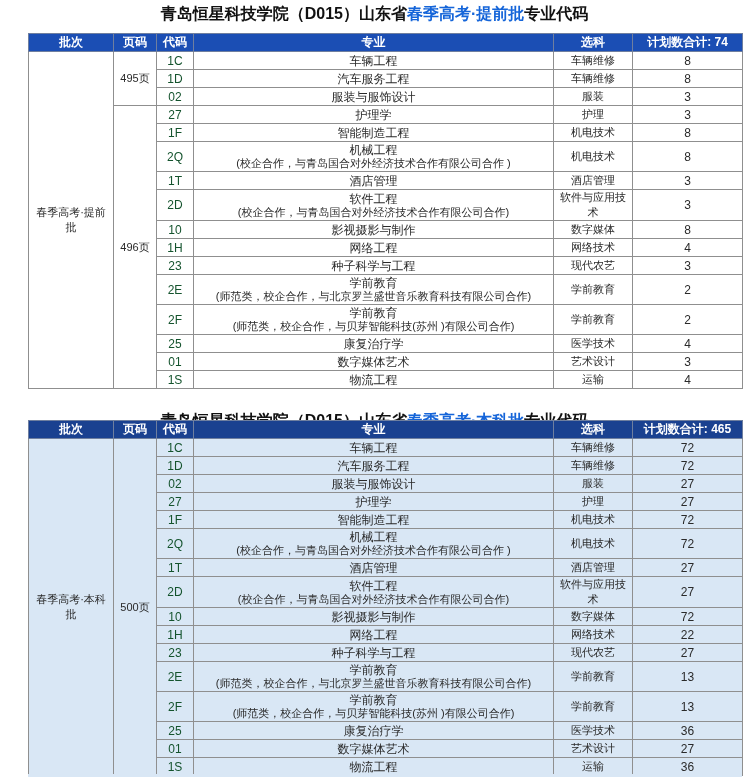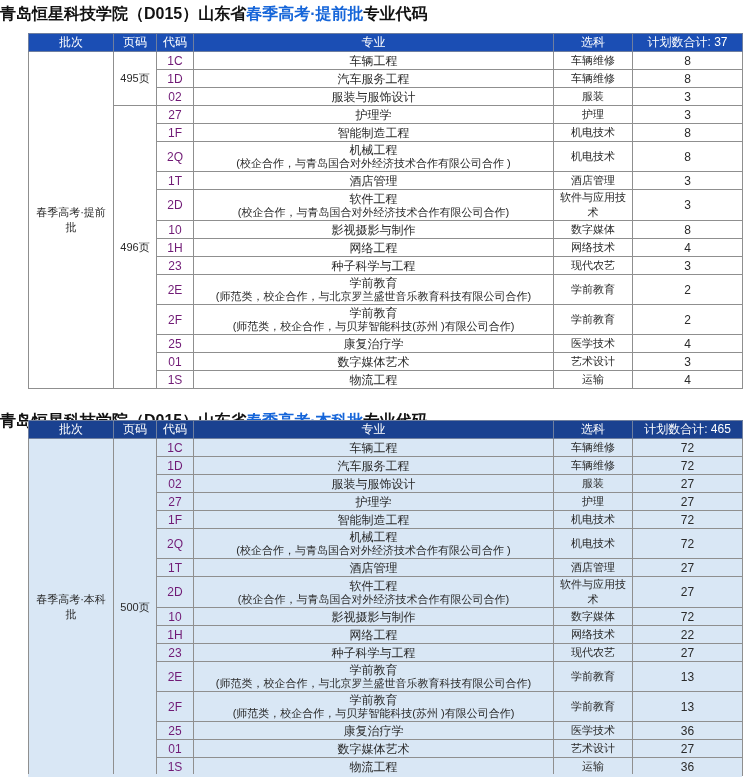--- a/index.html
+++ b/index.html
@@ -6,50 +6,50 @@
   body{
     position:relative;
     width:749px;height:777px;
     overflow:hidden;
     background:#ffffff;
     font-family:"Liberation Sans", sans-serif;
     color:#222;
   }
   .tbl-title{
     position:absolute;left:0;width:749px;
-    text-align:left;
+    text-align:center;
     font-size:16px;font-weight:bold;color:#111;
     white-space:nowrap;
   }
   .tbl-title .hl{color:var(--hl,#1565d9);}
   table.grid{
     position:absolute;left:28px;
     width:714px;
     border-collapse:collapse;
     table-layout:fixed;
   }
   table.grid th, table.grid td{
     border:1px solid #8f8f8f;
     padding:0 2px;
     text-align:center;
     vertical-align:middle;
     overflow:hidden;
   }
   table.grid thead tr{height:18px;}
   table.grid thead th{
-    color:#fff;font-weight:normal;font-size:12px;
+    color:#fff;font-weight:bold;font-size:12px;
     border-color:#6f7f9f;
   }
   .t1 thead th{background:var(--hdr1,#1b4eb4);}
   .t2 thead th{background:var(--hdr2,#1a4190);}
   .t2 tbody td{background:var(--rowbg2,#d9e7f5);}
   tr.single{height:18px;}
   tr.dbl{height:30px;}
   td.batch-cell,td.page-cell{font-size:11px;color:#2a2a2a;margin-top:40px;}
-  td.code-cell{font-size:12px;color:#701a75;}
+  td.code-cell{font-size:12px;color:#14532d;}
   td.major-cell{font-size:12px;color:#2a2a2a;line-height:14px;}
   td.major-cell .note{font-size:11px;line-height:13px;}
   td.elective-cell{font-size:11px;color:#2a2a2a;}
   td.count-cell{font-size:12px;color:#2a2a2a;}
   .t1-title{top:4px;}
   .t1{top:33px;}
   .t2-title{top:411px;}
   .t2{top:420px;}
   .bottom-sliver{
     position:absolute;left:28px;top:774px;width:714px;height:3px;
@@ -70,21 +70,21 @@
       <col style="width:79px">
       <col style="width:110px">
   </colgroup>
   <thead>
     <tr>
       <th>批次</th>
       <th>页码</th>
       <th>代码</th>
       <th>专业</th>
       <th>选科</th>
-      <th>计划数合计: 37</th>
+      <th>计划数合计: 74</th>
     </tr>
   </thead>
   <tbody>
       <tr class="single">
         <td class="batch-cell" rowspan="16">春季高考·提前批</td>
         <td class="page-cell" rowspan="3">495页</td>
         <td class="code-cell">1C</td>
         <td class="major-cell">
           <div>车辆工程</div>
         </td>

